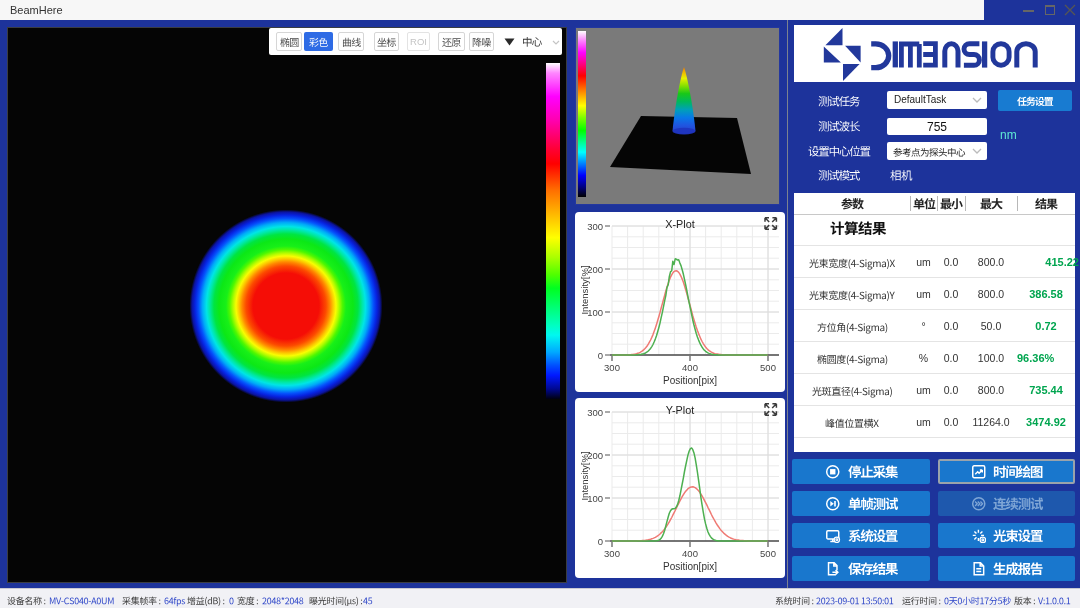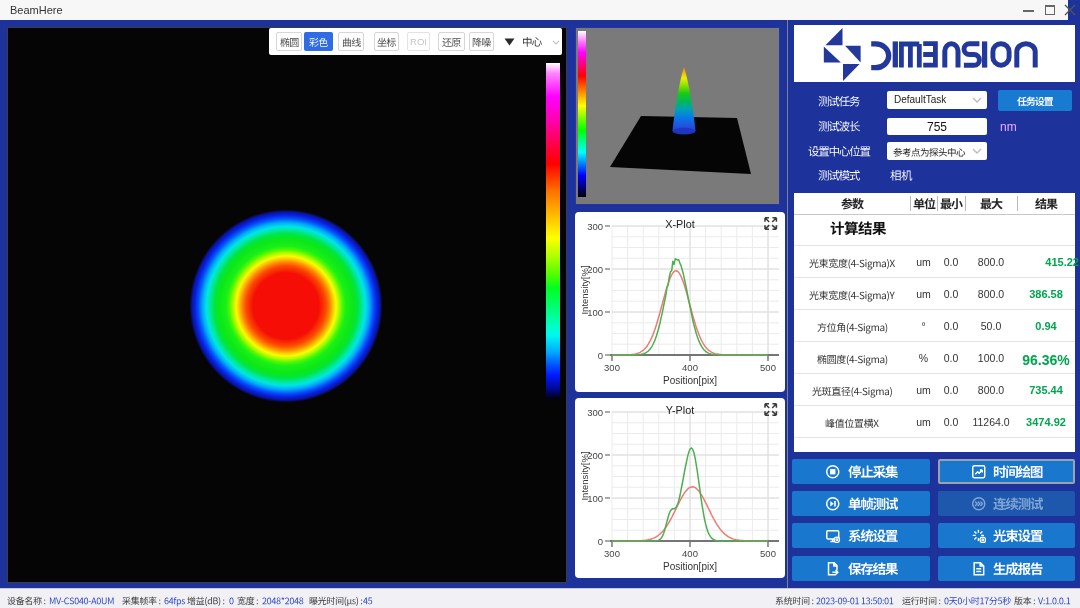--- a/index.html
+++ b/index.html
@@ -1,19 +1,19 @@
 <!DOCTYPE html>
 <html><head><meta charset="utf-8"><style>
 *{margin:0;padding:0;box-sizing:border-box}
 html,body{width:1080px;height:608px;overflow:hidden;background:#000;
  font-family:"Liberation Sans",sans-serif;}
 .abs{position:absolute}
 </style></head><body>
 <div class="abs" style="left:0;top:0;width:1080px;height:608px;background:#1d339b">
-<div class="abs" style="left:0;top:0;width:1068px;height:20px;background:#f7f7f7">
+<div class="abs" style="left:0;top:0;width:984px;height:20px;background:#f7f7f7">
       <div class="abs" style="left:10px;top:4px;font-size:11px;color:#333">BeamHere</div>
       <div class="abs" style="left:1023px;top:10px;width:11px;height:1.5px;background:#666"></div>
       <div class="abs" style="left:1045px;top:5px;width:10px;height:10px;border:1.2px solid #666;border-top-width:2.5px"></div>
       <svg class="abs" style="left:1064px;top:4px" width="12" height="12">
         <path d="M1 1 L11 11 M11 1 L1 11" stroke="#555" stroke-width="1.4"></path>
       </svg>
     </div>
     <div class="abs" style="left:7px;top:27px;width:560px;height:556px;background:#050505;border:1px solid #3a3d42">
       <div class="abs" style="left:181px;top:181px;width:194px;height:194px;border-radius:50%;background:radial-gradient(circle,#f50d06 0 33px,#fc4a00 40px,#ff8800 44px,#fdc600 47px,#f8fd02 50px,#b0fc00 53px,#50f800 56.5px,#18f018 60px,#0ce816 67px,#00e542 72px,#00e8a8 76.5px,#00e5e5 79.5px,#00aaf8 83.5px,#0551fc 87.5px,#0722e0 91px,#0b13a0 94px,rgba(2,3,40,0) 96.5px)"></div>
       <div class="abs" style="left:538px;top:35px;width:14px;height:336px;background:linear-gradient(to bottom,#ffffff 0%,#ff86ff 3%,#ff00ff 10%,#ff00b0 17%,#ff0030 26%,#ff0000 30%,#ff7000 38%,#ffb800 45%,#ffff00 52%,#a8ff00 58%,#50ff00 63%,#00ff20 67%,#00ff78 73%,#00ffc0 78%,#00f8f0 81%,#00aaff 86%,#0050ff 90%,#0018ff 93%,#000890 97%,#000010 100%)"></div>
@@ -215,21 +215,21 @@
         <g fill="#ffffff" transform="translate(0,10.1) scale(0.01000,-0.01000)">
           <use href="#k25" x="0"></use>
           <use href="#k26" x="890"></use>
           <use href="#k27" x="1780"></use>
           <use href="#k28" x="2670"></use>
         </g>
       </svg></div>
     <div class="abs" style="left:887px;top:118px;width:100px;height:17px;background:#fff;border-radius:2px">
       <div class="abs" style="left:0;top:1.5px;width:100px;text-align:center;font-size:12px;color:#111">755</div>
     </div>
-    <div class="abs" style="left:1000px;top:120px;font-size:12px;color:#f0abfc">nm</div>
+    <div class="abs" style="left:1000px;top:128px;font-size:12px;color:#5eead4">nm</div>
     <div class="abs" style="left:887px;top:142px;width:100px;height:18px;background:#fff;border-radius:2px">
       <svg class="abs" style="left:85px;top:6px" width="10" height="7">
         <path d="M1 1 L5 5 L9 1" stroke="#bbb" stroke-width="1.3" fill="none"></path>
       </svg>
     </div>
     <div style="position:absolute;left:893.0px;top:145.0px;"><svg width="72" height="13" style="overflow:visible">
         <g fill="#222222" transform="translate(0,9.9) scale(0.00950,-0.00950)">
           <use href="#k29" x="0"></use>
           <use href="#k30" x="947"></use>
           <use href="#k31" x="1895"></use>
@@ -349,42 +349,42 @@
           <use href="#k56" x="4591"></use>
           <use href="#k57" x="4831"></use>
           <use href="#k58" x="5360"></use>
           <use href="#k59" x="6251"></use>
           <use href="#k60" x="6779"></use>
         </g>
       </svg></div>
     <div class="abs" style="left:910px;top:320.0px;width:27px;text-align:center;font-size:10.5px;color:#333">°</div>
     <div class="abs" style="left:937px;top:320.0px;width:28px;text-align:center;font-size:10.5px;color:#333">0.0</div>
     <div class="abs" style="left:965px;top:320.0px;width:52px;text-align:center;font-size:10.5px;color:#333">50.0</div>
-    <div class="abs" style="left:1017px;top:319.5px;width:58px;text-align:center;font-size:11px;font-weight:bold;color:#00a54f">0.94</div>
+    <div class="abs" style="left:1017px;top:319.5px;width:58px;text-align:center;font-size:11px;font-weight:bold;color:#00a54f">0.72</div>
     <div class="abs" style="left:794px;top:341px;width:281px;height:1px;background:#e4e4e4"></div>
     <div style="position:absolute;left:816.5px;top:351.5px;"><svg width="71" height="13" style="overflow:visible">
         <g fill="#333333" transform="translate(0,10.1) scale(0.01000,-0.01000)">
           <use href="#k0" x="0"></use>
           <use href="#k1" x="965"></use>
           <use href="#k51" x="1930"></use>
           <use href="#k52" x="2895"></use>
           <use href="#k53" x="3198"></use>
           <use href="#k54" x="3718"></use>
           <use href="#k55" x="4030"></use>
           <use href="#k56" x="4591"></use>
           <use href="#k57" x="4831"></use>
           <use href="#k58" x="5360"></use>
           <use href="#k59" x="6251"></use>
           <use href="#k60" x="6779"></use>
         </g>
       </svg></div>
     <div class="abs" style="left:910px;top:352.0px;width:27px;text-align:center;font-size:10.5px;color:#333">%</div>
     <div class="abs" style="left:937px;top:352.0px;width:28px;text-align:center;font-size:10.5px;color:#333">0.0</div>
     <div class="abs" style="left:965px;top:352.0px;width:52px;text-align:center;font-size:10.5px;color:#333">100.0</div>
-    <div class="abs" style="left:1017px;top:351.5px;width:58px;text-align:center;font-size:14px;font-weight:bold;color:#00a54f">96.36%</div>
+    <div class="abs" style="left:1017px;top:351.5px;width:58px;font-size:11px;font-weight:bold;color:#00a54f">96.36%</div>
     <div class="abs" style="left:794px;top:373px;width:281px;height:1px;background:#e4e4e4"></div>
     <div style="position:absolute;left:811.5px;top:383.5px;"><svg width="81" height="13" style="overflow:visible">
         <g fill="#333333" transform="translate(0,10.1) scale(0.01000,-0.01000)">
           <use href="#k48" x="0"></use>
           <use href="#k65" x="965"></use>
           <use href="#k66" x="1930"></use>
           <use href="#k67" x="2895"></use>
           <use href="#k52" x="3860"></use>
           <use href="#k53" x="4163"></use>
           <use href="#k54" x="4683"></use>

